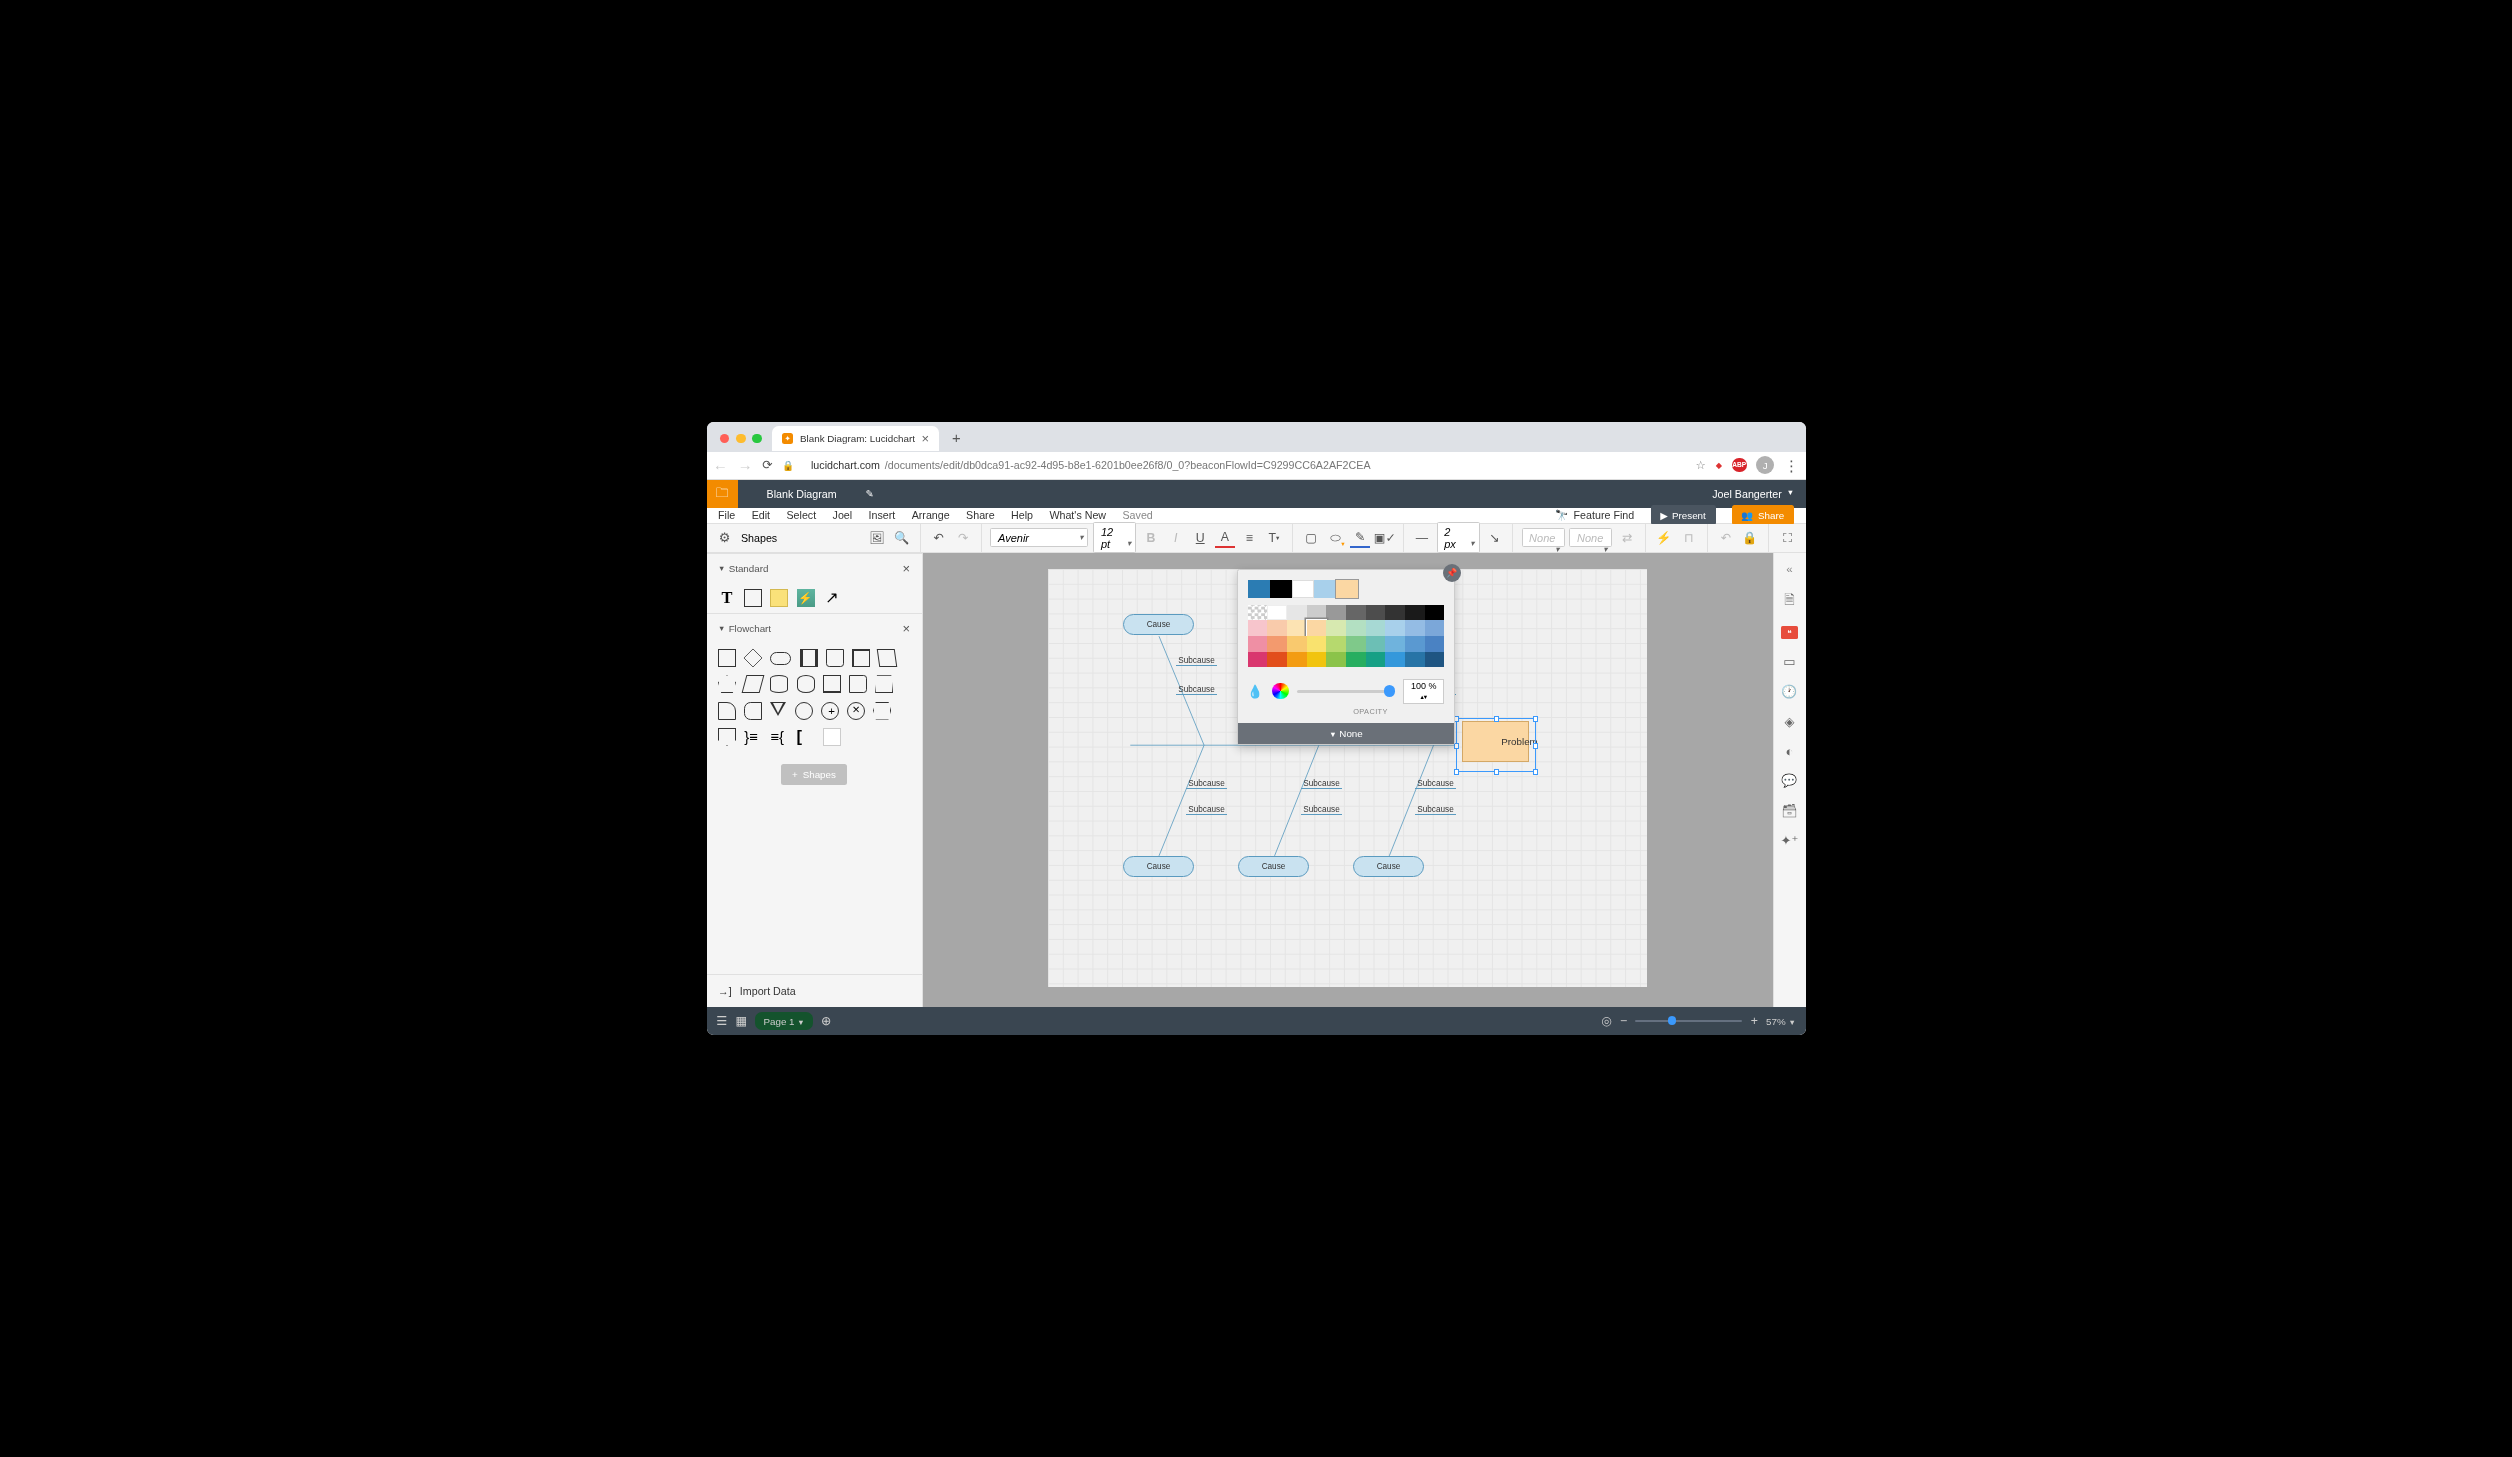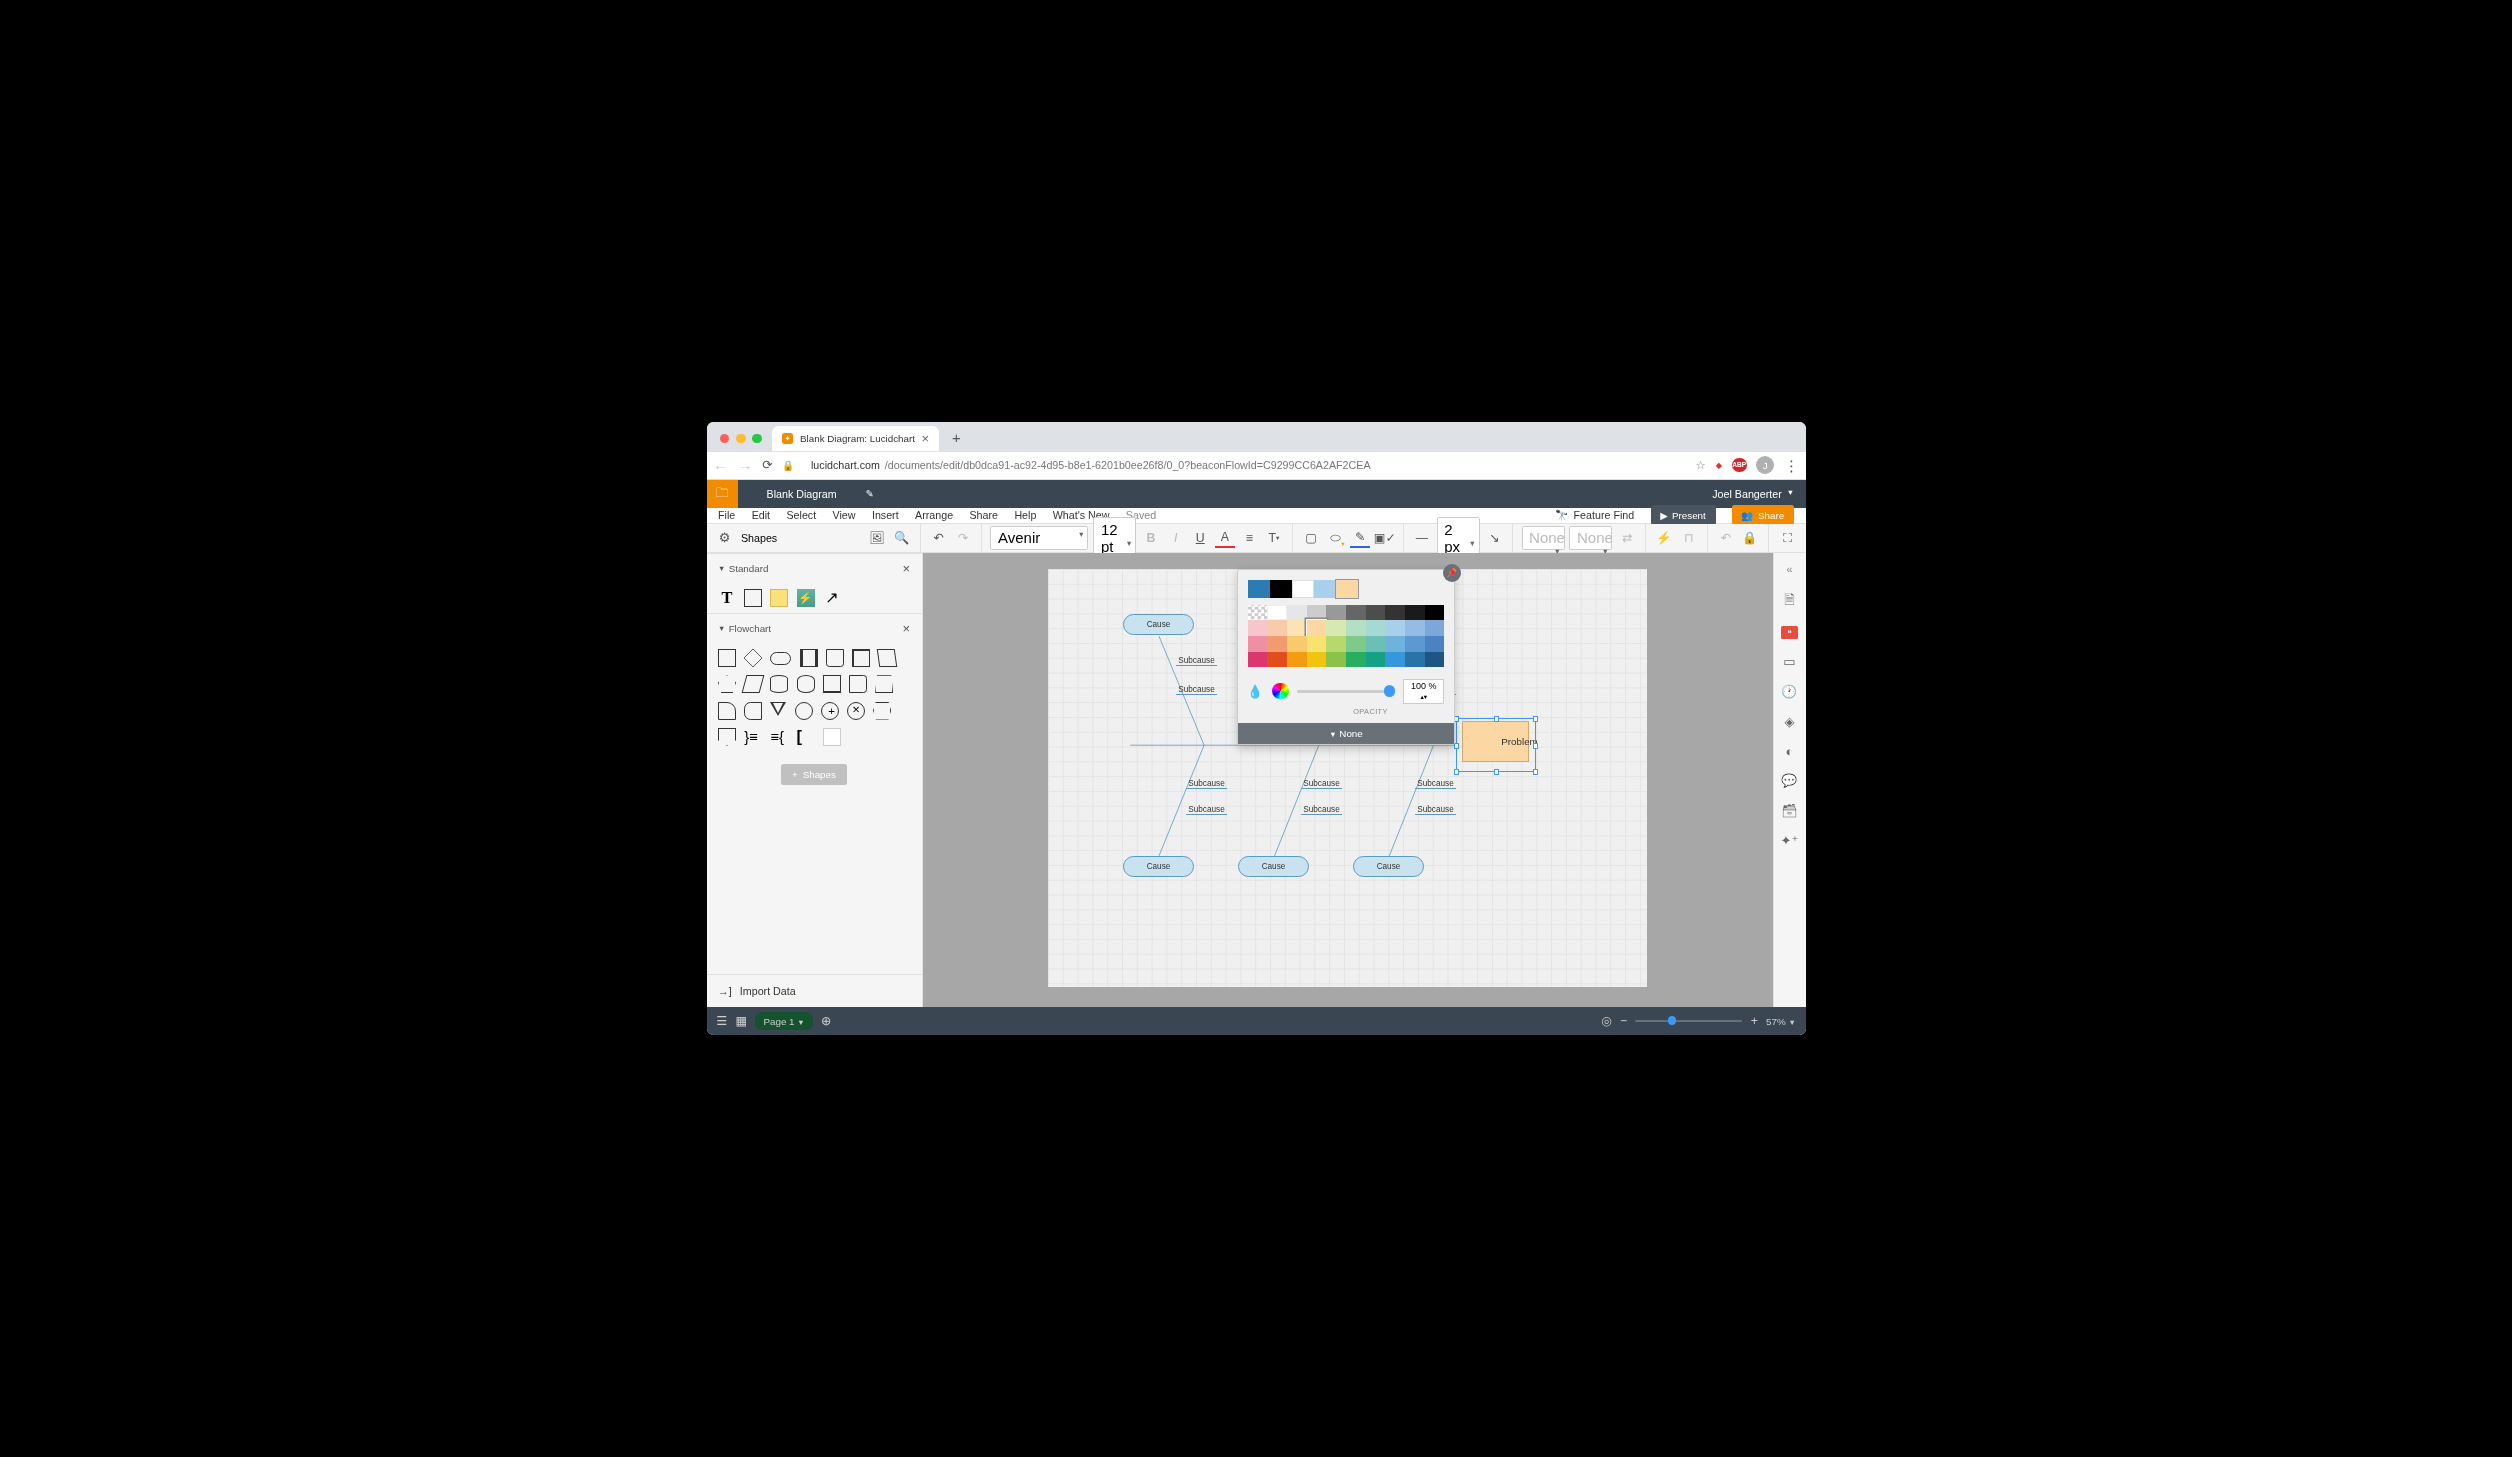--- a/index.html
+++ b/index.html
@@ -42,21 +42,21 @@
 .feature-find { display: flex; align-items: center; gap: 4.9px; cursor: pointer; }
 .btn { padding: 4.1px 9.8px; border-radius: 2.5px; font-size: 9.8px; cursor: pointer; display: flex; align-items: center; gap: 4.1px; }
 .btn-dark { background: #4a5560; color: #fff; }
 .btn-orange { background: #f38b00; color: #fff; }
 
 
 .toolbar { background: #f5f5f5; height: 29.5px; display: flex; align-items: center; border-bottom: 0.8px solid #e0e0e0; }
 .tb-section { display: flex; align-items: center; gap: 4.9px; padding: 0 8.2px; height: 100%; border-right: 0.8px solid #e0e0e0; }
 .tb-icon { width: 19.7px; height: 19.7px; display: flex; align-items: center; justify-content: center; color: #555; cursor: pointer; font-size: 12.3px; }
 .tb-icon.disabled { color: #bbb; }
-.tb-select { border: 0.8px solid #ccc; background: #fff; padding: 2.5px 16.4px 2.5px 6.6px; font-size: 15px; border-radius: 1.6px; position: relative; cursor: pointer; }
+.tb-select { border: 0.8px solid #ccc; background: #fff; padding: 2.5px 16.4px 2.5px 6.6px; font-size: 11px; border-radius: 1.6px; position: relative; cursor: pointer; font-style: italic; }
 .tb-select::after { content: '▾'; position: absolute; right: 4.1px; font-size: 8.2px; color: #666; }
 .tb-small { width: 43px; }
 .gear-icon::before { content: '⚙'; font-size: 13px; }
 
 
 .main { flex: 1; display: flex; overflow: hidden; }
 .left-panel { width: 216px; background: #f5f5f5; border-right: 0.8px solid #e0e0e0; display: flex; flex-direction: column; }
 .panel-section { border-top: 0.8px solid #e0e0e0; }
 .section-header { padding: 6.6px 11.5px; display: flex; align-items: center; font-size: 9.8px; color: #555; }
 .section-close { margin-left: auto; cursor: pointer; font-size: 13px; }
@@ -169,21 +169,21 @@
     <div class="header-right">
       <span>Joel Bangerter</span>
       <span class="triangle-down">▼</span>
     </div>
   </div>
 
   <div class="menu-bar">
     <span class="menu-item">File</span>
     <span class="menu-item">Edit</span>
     <span class="menu-item">Select</span>
-    <span class="menu-item">View</span>
+    <span class="menu-item">Joel</span>
     <span class="menu-item">Insert</span>
     <span class="menu-item">Arrange</span>
     <span class="menu-item">Share</span>
     <span class="menu-item">Help</span>
     <span class="menu-item">What's New</span>
     <span class="menu-saved">Saved</span>
     <div class="menu-spacer"></div>
     <div class="feature-find">
       <span>🔭</span>
       <span>Feature Find</span>

